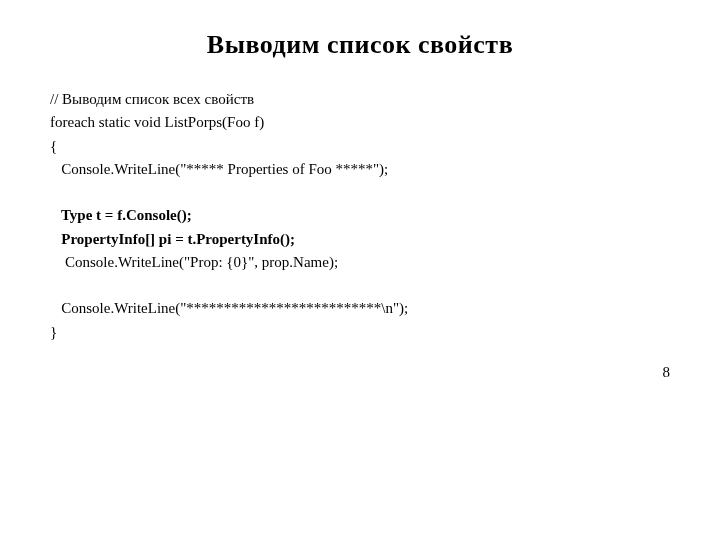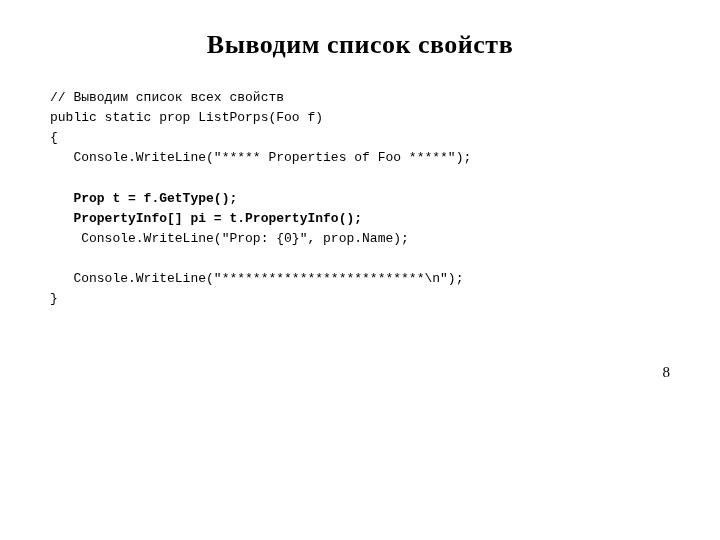--- a/index.html
+++ b/index.html
@@ -28,22 +28,22 @@
       text-align: center;
       font-size: 26px;
       font-weight: bold;
       font-family: 'Times New Roman', Times, serif;
       color: #000000;
       margin-bottom: 28px;
       letter-spacing: 0.5px;
     }
 
     .code-block {
-      font-family: Liberation Mono, monospace;
-      font-size: 13px;
+      font-family: Liberation Serif, serif;
+      font-size: 15px;
       color: #000000;
       line-height: 1.55;
       white-space: pre;
     }
 
     .code-bold {
       font-weight: bold;
     }
 
     .code-normal {
@@ -60,25 +60,25 @@
     }
   </style>
 </head>
 <body>
 
 <div class="slide">
 
   <h1 class="slide-title">Выводим список свойств</h1>
 
   <div class="code-block" id="code-container"><span class="code-normal">// Выводим список всех свойств
-</span><span class="code-normal">public static prop ListPorps(Foo f)
+</span><span class="code-normal">foreach static void ListPorps(Foo f)
 </span><span class="code-normal">{
 </span><span class="code-normal">   Console.WriteLine("***** Properties of Foo *****");
 </span><span class="code-normal">
-</span><span class="code-bold">   Prop t = f.GetType();
+</span><span class="code-bold">   Type t = f.Console();
 </span><span class="code-bold">   PropertyInfo[] pi = t.PropertyInfo();
 </span><span class="code-normal">    Console.WriteLine("Prop: {0}", prop.Name);
 </span><span class="code-normal">
 </span><span class="code-normal">   Console.WriteLine("**************************\n");
 </span><span class="code-normal">}
 </span></div>
 
   <div class="page-number">8</div>
 
 </div>

